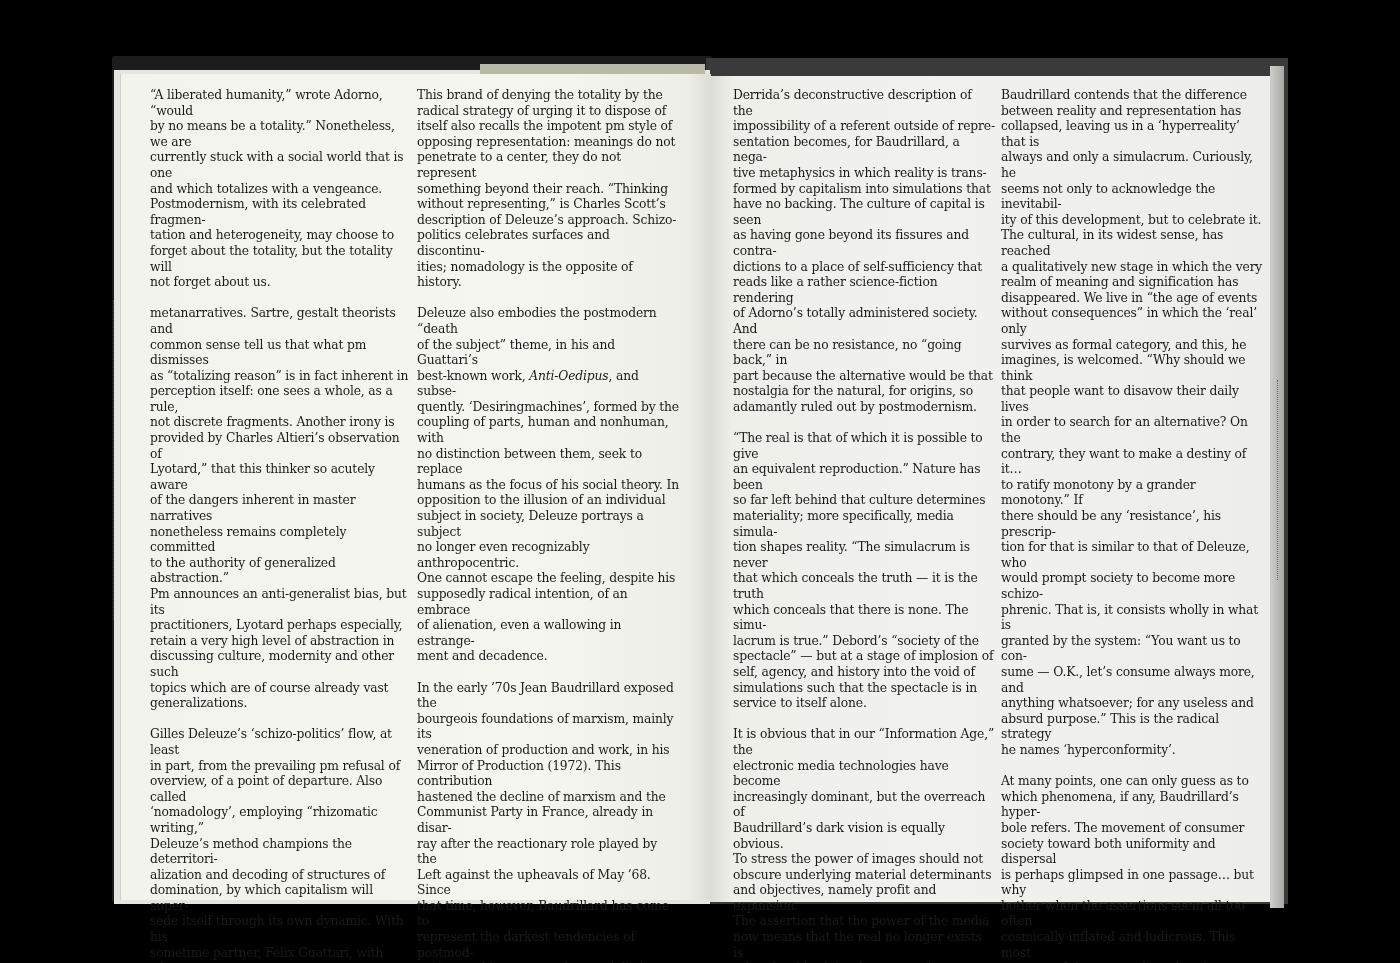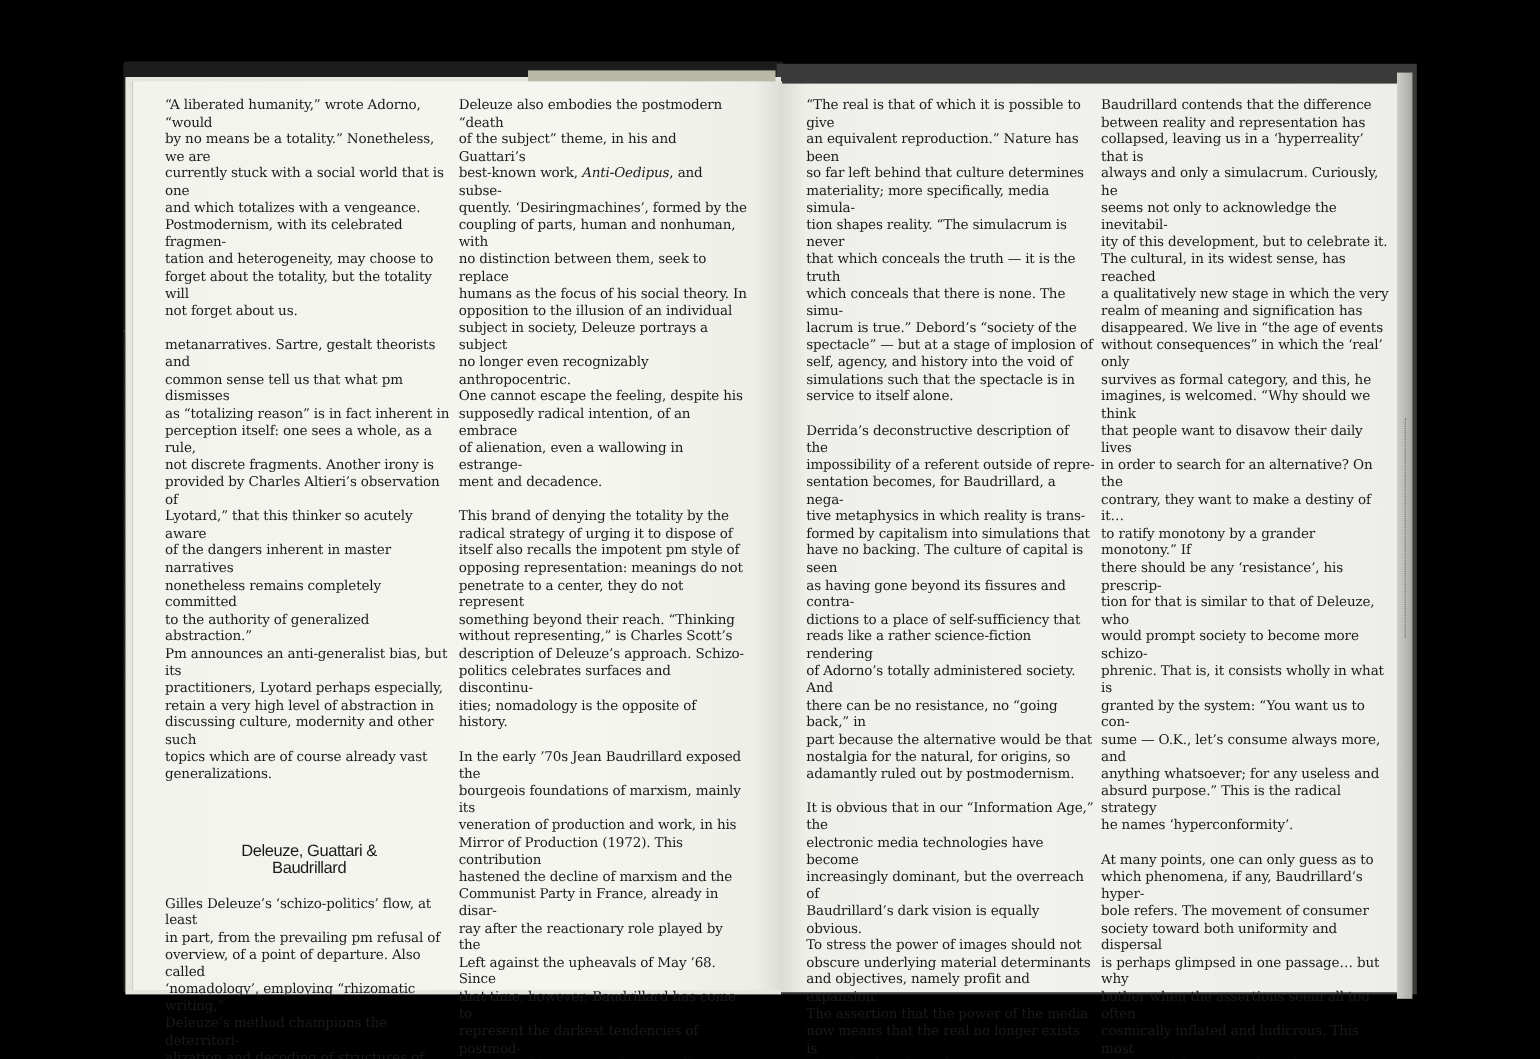--- a/index.html
+++ b/index.html
@@ -95,65 +95,63 @@
 Lyotard,” that this thinker so acutely aware
 of the dangers inherent in master narratives
 nonetheless remains completely committed
 to the authority of generalized abstraction.”
 Pm announces an anti-generalist bias, but its
 practitioners, Lyotard perhaps especially,
 retain a very high level of abstraction in
 discussing culture, modernity and other such
 topics which are of course already vast
 generalizations.</p>
-  <h2 class="heading">Deleuze, Guattari &amp;
-Baudrillard</h2>
   <p>Gilles Deleuze’s ‘schizo-politics’ flow, at least
 in part, from the prevailing pm refusal of
 overview, of a point of departure. Also called
 ‘nomadology’, employing “rhizomatic writing,”
 Deleuze’s method champions the deterritori-
 alization and decoding of structures of
 domination, by which capitalism will super-
 sede itself through its own dynamic. With his
 sometime partner, Felix Guattari, with whom
 he shares a specialization in psychoanalysis,
 he hopes to see the system’s schizophrenic
 tendency intensified to the point of shatter-
 ing. Deleuze seems to share, or at least comes
 very close to, the absurdist conviction of
 Yoshimoto Takai that consumption consti-
 tutes a new form of resistance.</p>
 </div>
 
 <div class="col col2">
+  <p>This brand of denying the totality by the
+radical strategy of urging it to dispose of
+itself also recalls the impotent pm style of
+opposing representation: meanings do not
+penetrate to a center, they do not represent
+something beyond their reach. “Thinking
+without representing,” is Charles Scott’s
+description of Deleuze’s approach. Schizo-
+politics celebrates surfaces and discontinu-
+ities; nomadology is the opposite of history.</p>
   <p><span>Deleuze also embodies the postmodern “death
 of the subject” theme, in his and Guattari’s
 best-known work, </span><em>Anti-Oedipus</em><span>, and subse-
 quently. ‘Desiringmachines’, formed by the
 coupling of parts, human and nonhuman, with
 no distinction between them, seek to replace
 humans as the focus of his social theory. In
 opposition to the illusion of an individual
 subject in society, Deleuze portrays a subject
 no longer even recognizably anthropocentric.
 One cannot escape the feeling, despite his
 supposedly radical intention, of an embrace
 of alienation, even a wallowing in estrange-
 ment and decadence.</span></p>
-  <p>This brand of denying the totality by the
-radical strategy of urging it to dispose of
-itself also recalls the impotent pm style of
-opposing representation: meanings do not
-penetrate to a center, they do not represent
-something beyond their reach. “Thinking
-without representing,” is Charles Scott’s
-description of Deleuze’s approach. Schizo-
-politics celebrates surfaces and discontinu-
-ities; nomadology is the opposite of history.</p>
   <p>In the early ’70s Jean Baudrillard exposed the
 bourgeois foundations of marxism, mainly its
 veneration of production and work, in his
 Mirror of Production (1972). This contribution
 hastened the decline of marxism and the
 Communist Party in France, already in disar-
 ray after the reactionary role played by the
 Left against the upheavals of May ’68. Since
 that time, however, Baudrillard has come to
 represent the darkest tendencies of postmod-
@@ -164,46 +162,46 @@
 unfortunate resonance between the almost
 hallucinatory morbidity of Baudrillard and a
 culture in decomposition, it is also true that
 he (along with Lyotard) has been magnified by
 the space he was expected to fill following the
 passing, in the ’80s, of relatively deeper
 thinkers like Barthes and Foucault.</p>
 </div>
 
 <div class="col col3">
-  <p>“The real is that of which it is possible to give
-an equivalent reproduction.” Nature has been
-so far left behind that culture determines
-materiality; more specifically, media simula-
-tion shapes reality. “The simulacrum is never
-that which conceals the truth — it is the truth
-which conceals that there is none. The simu-
-lacrum is true.” Debord’s “society of the
-spectacle” — but at a stage of implosion of
-self, agency, and history into the void of
-simulations such that the spectacle is in
-service to itself alone.</p>
   <p>Derrida’s deconstructive description of the
 impossibility of a referent outside of repre-
 sentation becomes, for Baudrillard, a nega-
 tive metaphysics in which reality is trans-
 formed by capitalism into simulations that
 have no backing. The culture of capital is seen
 as having gone beyond its fissures and contra-
 dictions to a place of self-sufficiency that
 reads like a rather science-fiction rendering
 of Adorno’s totally administered society. And
 there can be no resistance, no “going back,” in
 part because the alternative would be that
 nostalgia for the natural, for origins, so
 adamantly ruled out by postmodernism.</p>
+  <p>“The real is that of which it is possible to give
+an equivalent reproduction.” Nature has been
+so far left behind that culture determines
+materiality; more specifically, media simula-
+tion shapes reality. “The simulacrum is never
+that which conceals the truth — it is the truth
+which conceals that there is none. The simu-
+lacrum is true.” Debord’s “society of the
+spectacle” — but at a stage of implosion of
+self, agency, and history into the void of
+simulations such that the spectacle is in
+service to itself alone.</p>
   <p>It is obvious that in our “Information Age,” the
 electronic media technologies have become
 increasingly dominant, but the overreach of
 Baudrillard’s dark vision is equally obvious.
 To stress the power of images should not
 obscure underlying material determinants
 and objectives, namely profit and expansion.
 The assertion that the power of the media
 now means that the real no longer exists is
 related to his claim that power “can no longer

